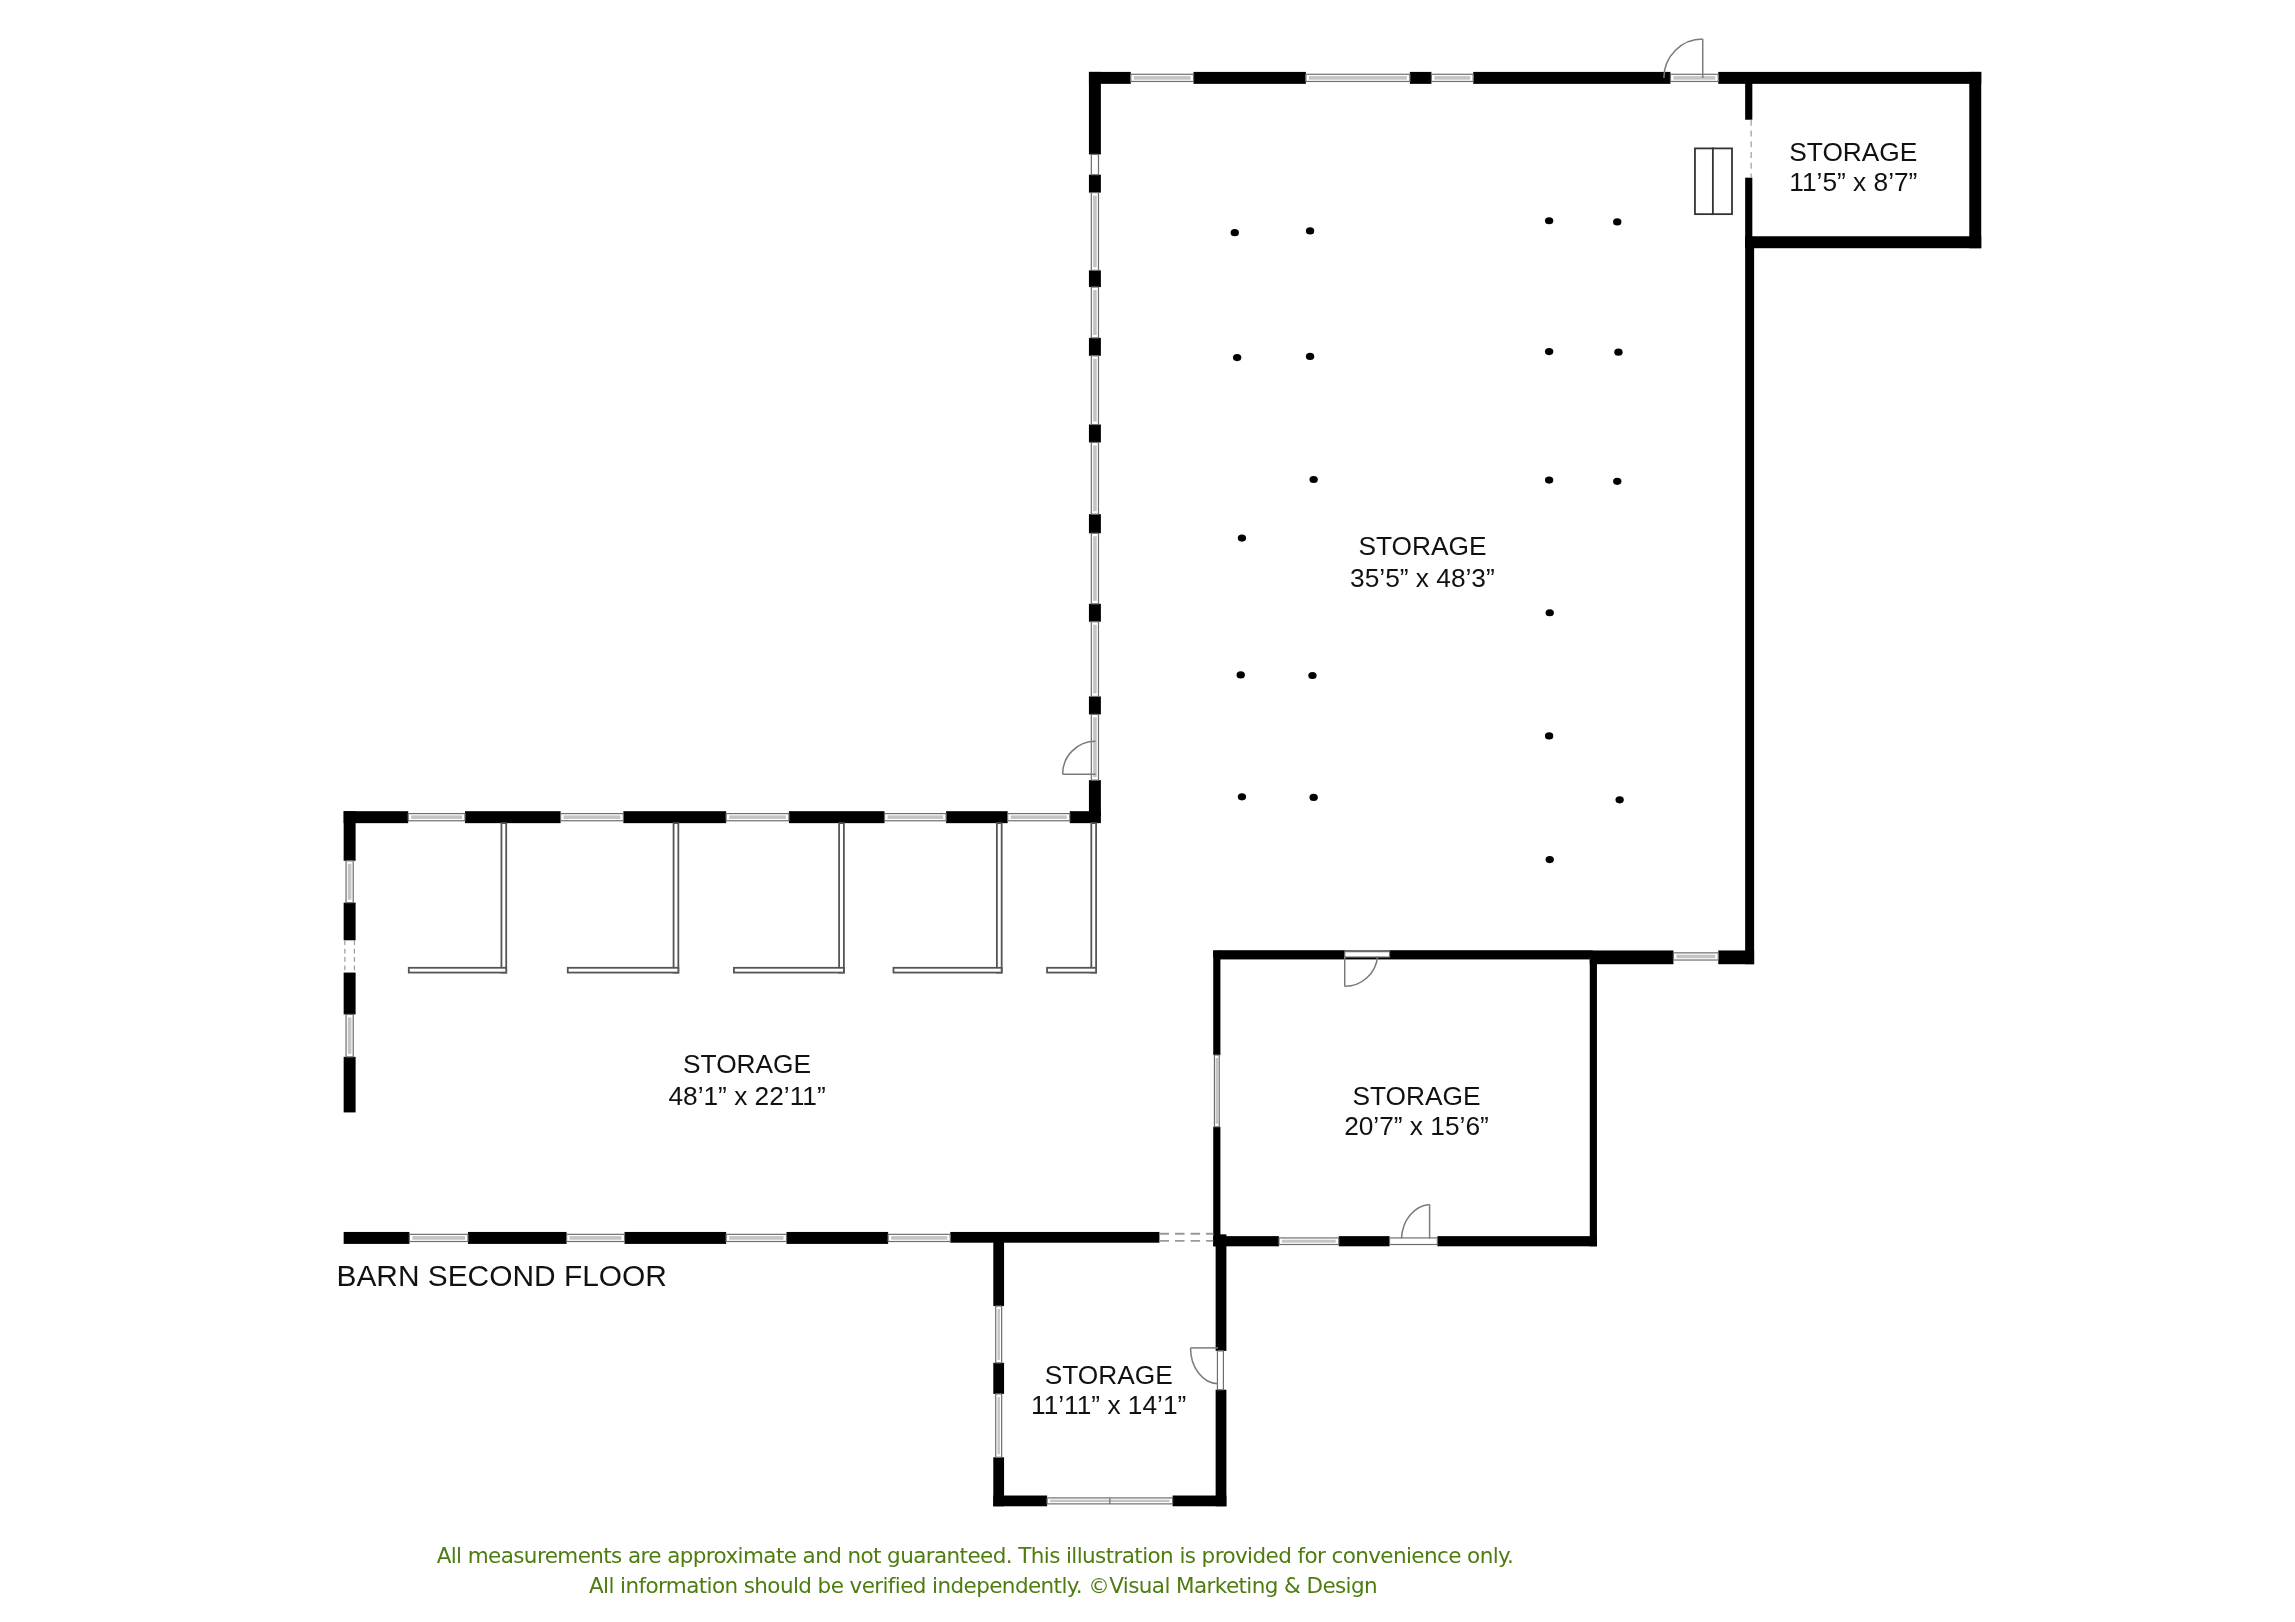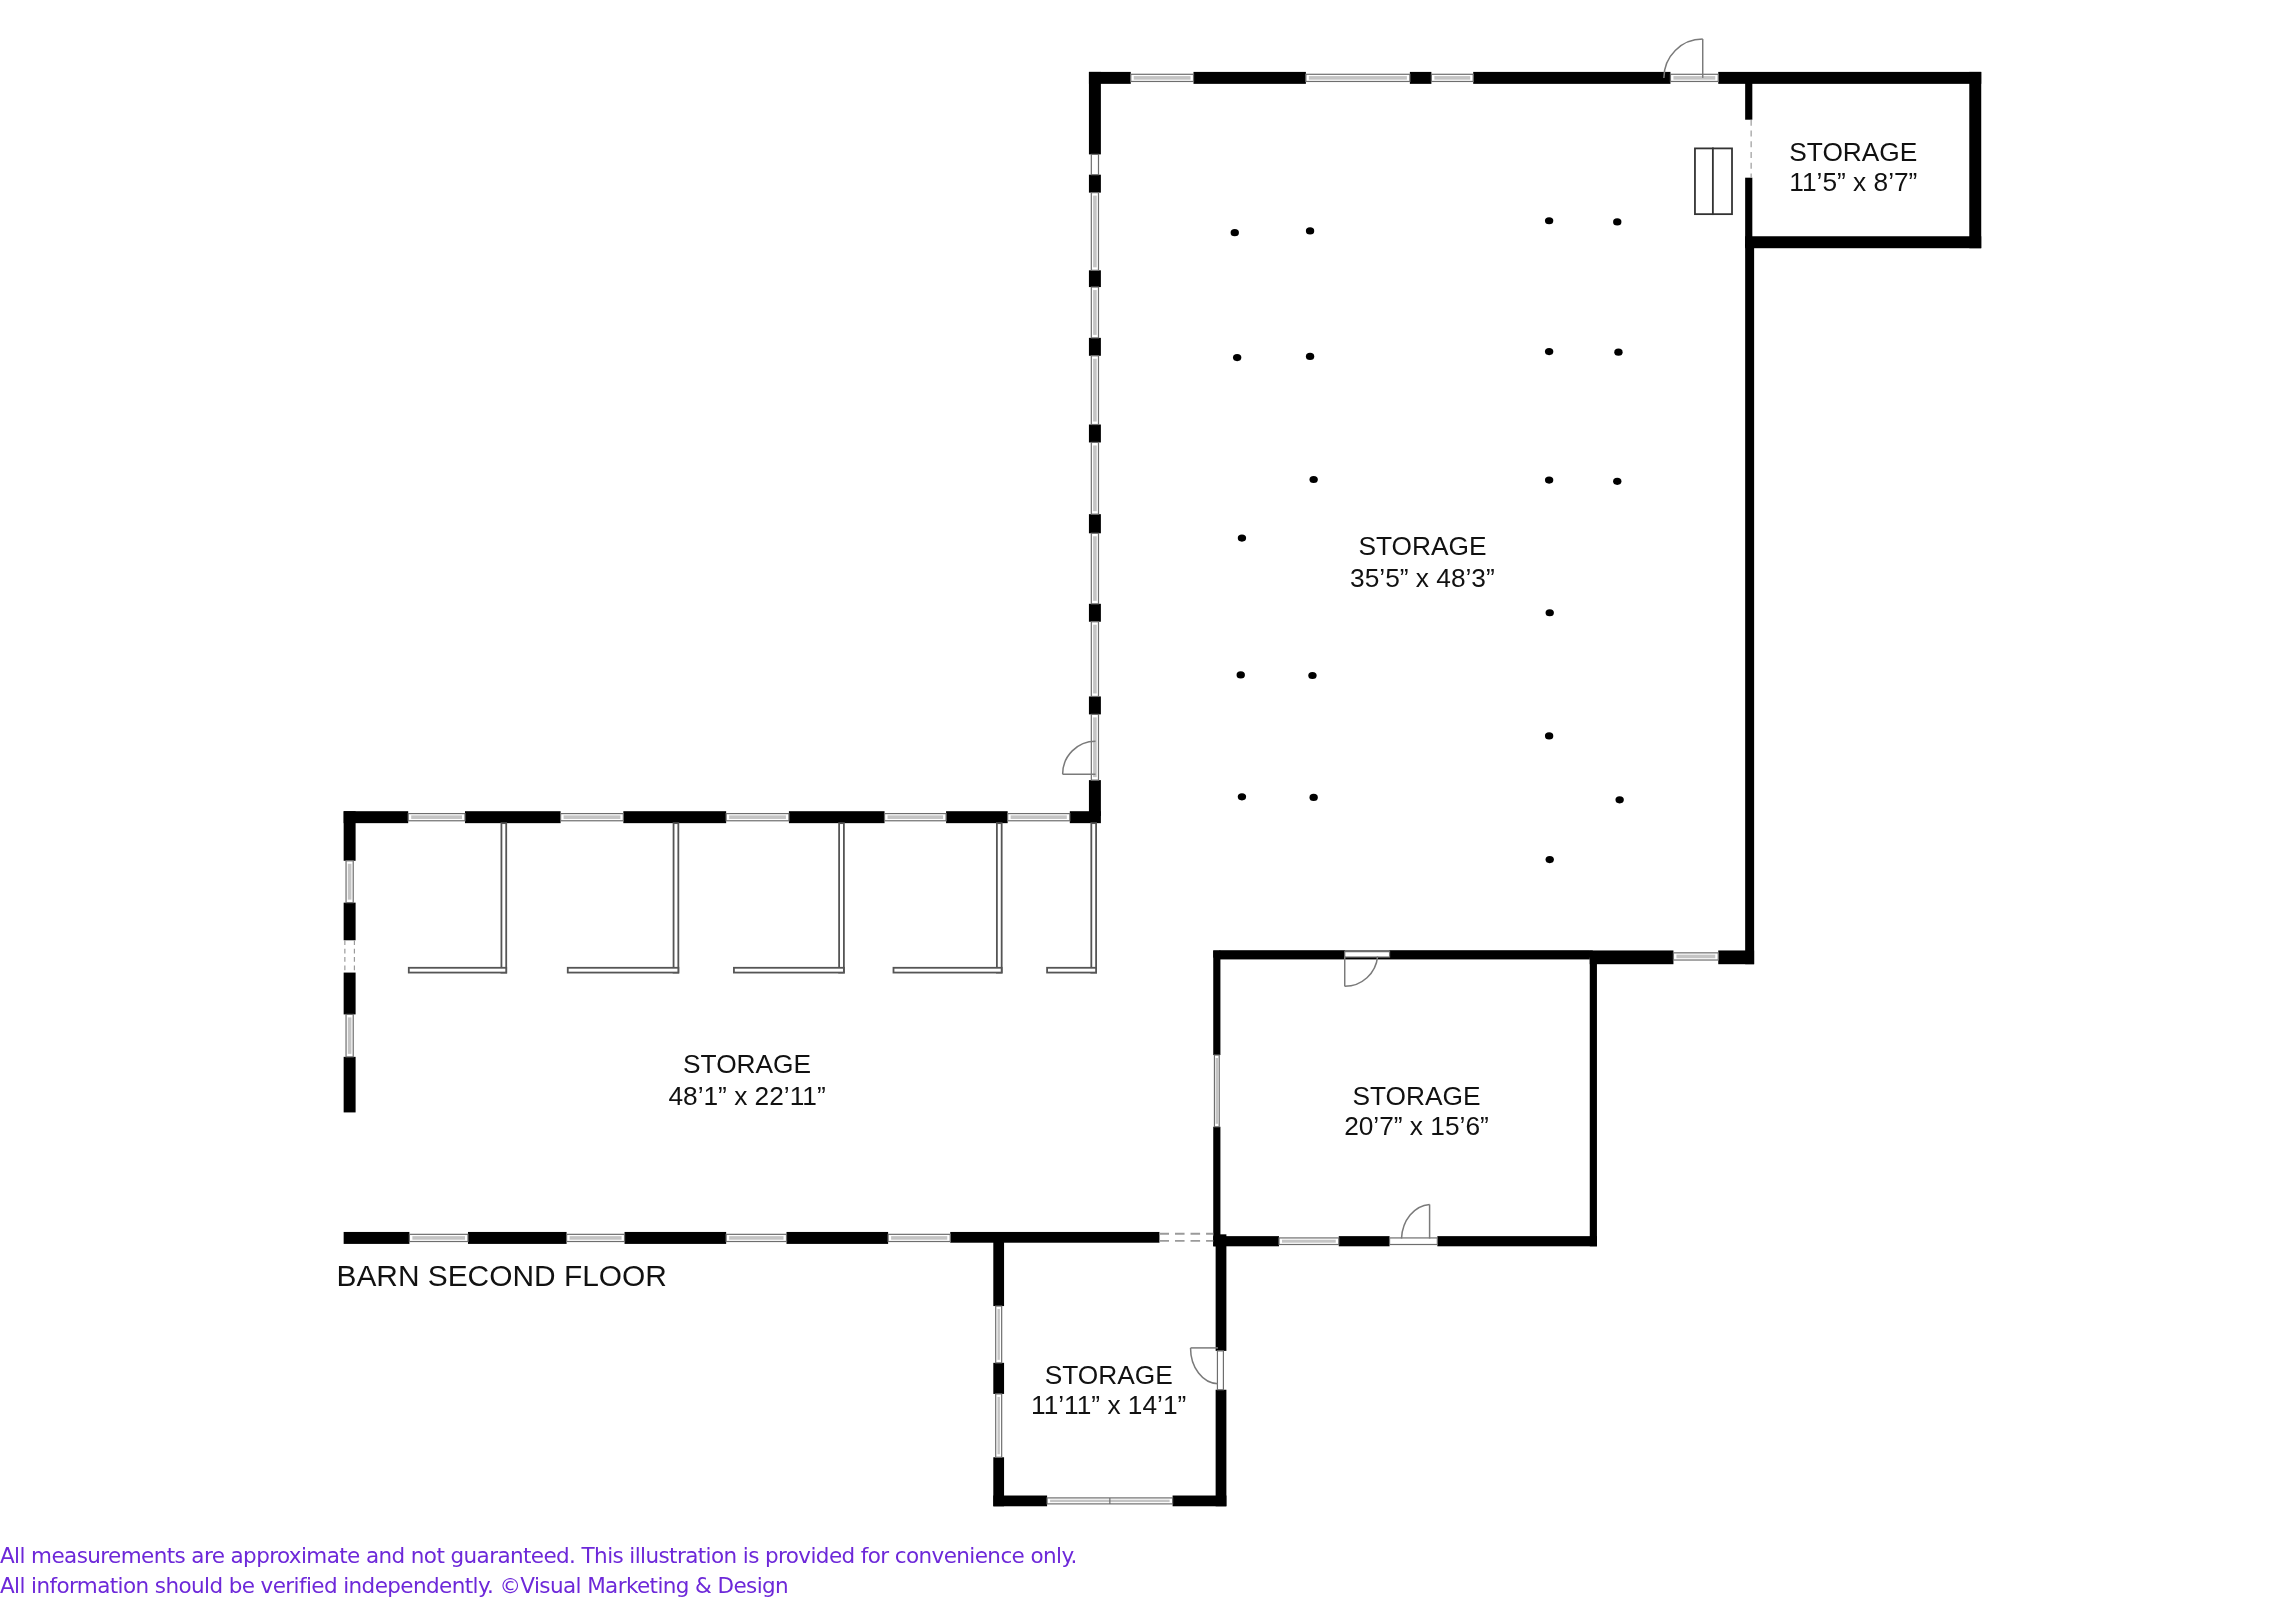--- a/index.html
+++ b/index.html
@@ -9,25 +9,25 @@
   .win-frame { fill: #ffffff; stroke: #6e6e6e; stroke-width: 2; }
   .win-glass { fill: #c4c4c4; }
   .door-swing { fill: none; stroke: #7a7a7a; stroke-width: 2.5; }
   .door-leaf { stroke: #7a7a7a; stroke-width: 2.5; }
   .dash { stroke: #9a9a9a; stroke-width: 4; stroke-dasharray: 22 14; fill: none; }
   .partition { fill: #ffffff; stroke: #555555; stroke-width: 3; }
   .post { fill: #000000; }
   .step { fill: #ffffff; stroke: #333333; stroke-width: 3; }
   .room-label { font-family: "Liberation Sans", sans-serif; font-size: 44px; fill: #111111; text-anchor: middle; }
   .floor-label { font-family: "Liberation Sans", sans-serif; font-size: 50px; fill: #111111; }
-  .disclaimer { position: absolute; left: 0; width: 1950px; text-align: left;
-                font-family: "DejaVu Sans", sans-serif; font-size: 21.5px; color: #6d28d9;
+  .disclaimer { position: absolute; left: 0; width: 1950px; text-align: center;
+                font-family: "DejaVu Sans", sans-serif; font-size: 21.5px; color: #4d7c0f;
                 letter-spacing: -0.6px; }
   #disc1 { top: 1543px; }
-  #disc2 { top: 1573px; }
+  #disc2 { top: 1573px; padding-left: 8px; }
 </style>
 </head>
 <body>
 
 <svg id="plan" viewBox="0 0 3840 2715" xmlns="http://www.w3.org/2000/svg">
 
   <g>
 
     <rect class="wall" x="1822" y="120" width="70" height="20"></rect>
     <rect class="wall" x="1997" y="120" width="188" height="20"></rect>

